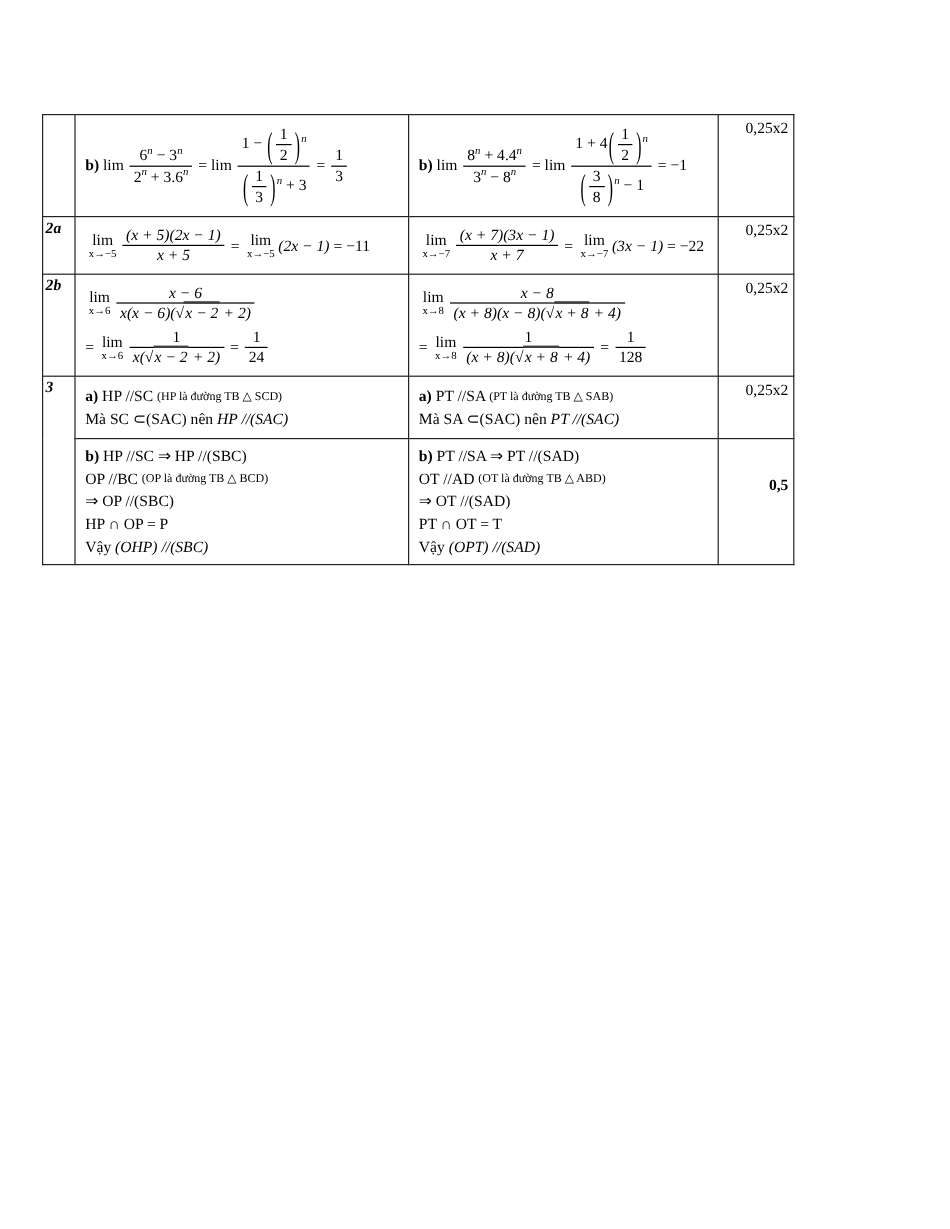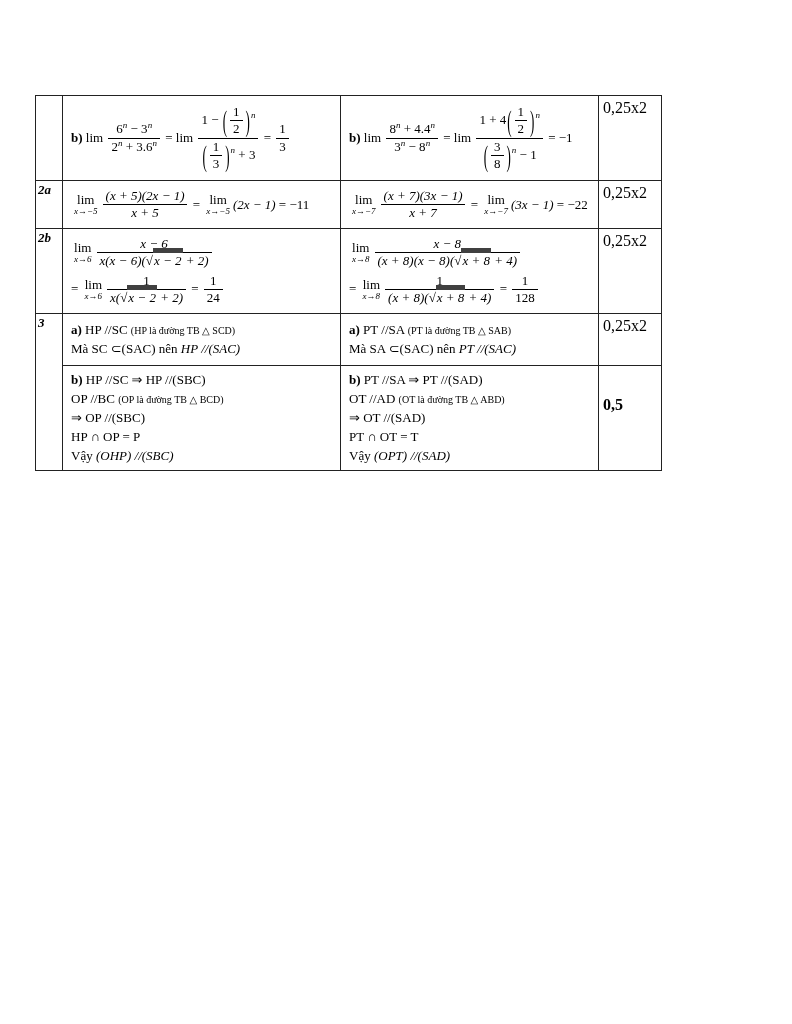--- a/index.html
+++ b/index.html
@@ -13,39 +13,39 @@
     border-collapse:collapse;table-layout:fixed;
   }
   td{border:1px solid #222;}
   col.c-label{width:27px;}
   col.c-left{width:278px;}
   col.c-right{width:258px;}
   col.c-points{width:63px;}
   tr.r0{height:85px;} tr.r1{height:48px;} tr.r2{height:85px;}
   tr.r3{height:52px;} tr.r4{height:102px;}
   .label-cell{vertical-align:top;font-weight:bold;font-size:13px;padding:1px 2px;font-style:italic;}
-  .points-cell{vertical-align:top;font-size:16px;padding:3px 4px;}
+  .points-cell{vertical-align:top;font-size:13px;padding:3px 4px;text-align:right;}
   .pts-low{padding-top:30px;font-weight:bold;}
   .content-cell{vertical-align:middle;padding:3px 8px;font-size:13px;}
   .math-line{display:flex;align-items:center;margin:3px 0;min-height:15px;}
   .math-line span{white-space:pre;}
   .m-t{}
   .m-v{font-style:italic;}
   .m-bd{font-weight:bold;}
   .m-sm{font-size:10px;}
   sup.m-sup{font-style:italic;font-size:9px;line-height:1;vertical-align:super;}
   .frac{display:inline-block;vertical-align:middle;text-align:center;margin:0 2px;line-height:1.25;}
   .frac .num{display:block;border-bottom:1px solid #000;padding:0 3px;}
   .frac .den{display:block;padding:0 3px;}
   .limw{display:inline-flex;flex-direction:column;align-items:center;margin:0 3px;line-height:1;}
   .limtop{font-size:13px;}
-  .limunder{font-size:9px;margin-top:1px;font-style:italic;}
+  .limunder{font-size:9px;margin-top:1px;}
   .sqrt{display:inline-block;white-space:nowrap;}
   .radsign{}
-  .radbody{border-top:5px solid #404040;padding:0 1px;}
+  .radbody{border-top:2px solid #404040;padding:0 1px;}
   .bigp{display:inline-block;transform:scaleY(2.3);vertical-align:middle;padding:0 1px;font-size:13px;line-height:1;}
 </style>
 </head>
 <body>
 
 <div class="page">
   <table class="answer-table">
     <colgroup>
       <col class="c-label">
         <col class="c-left">

